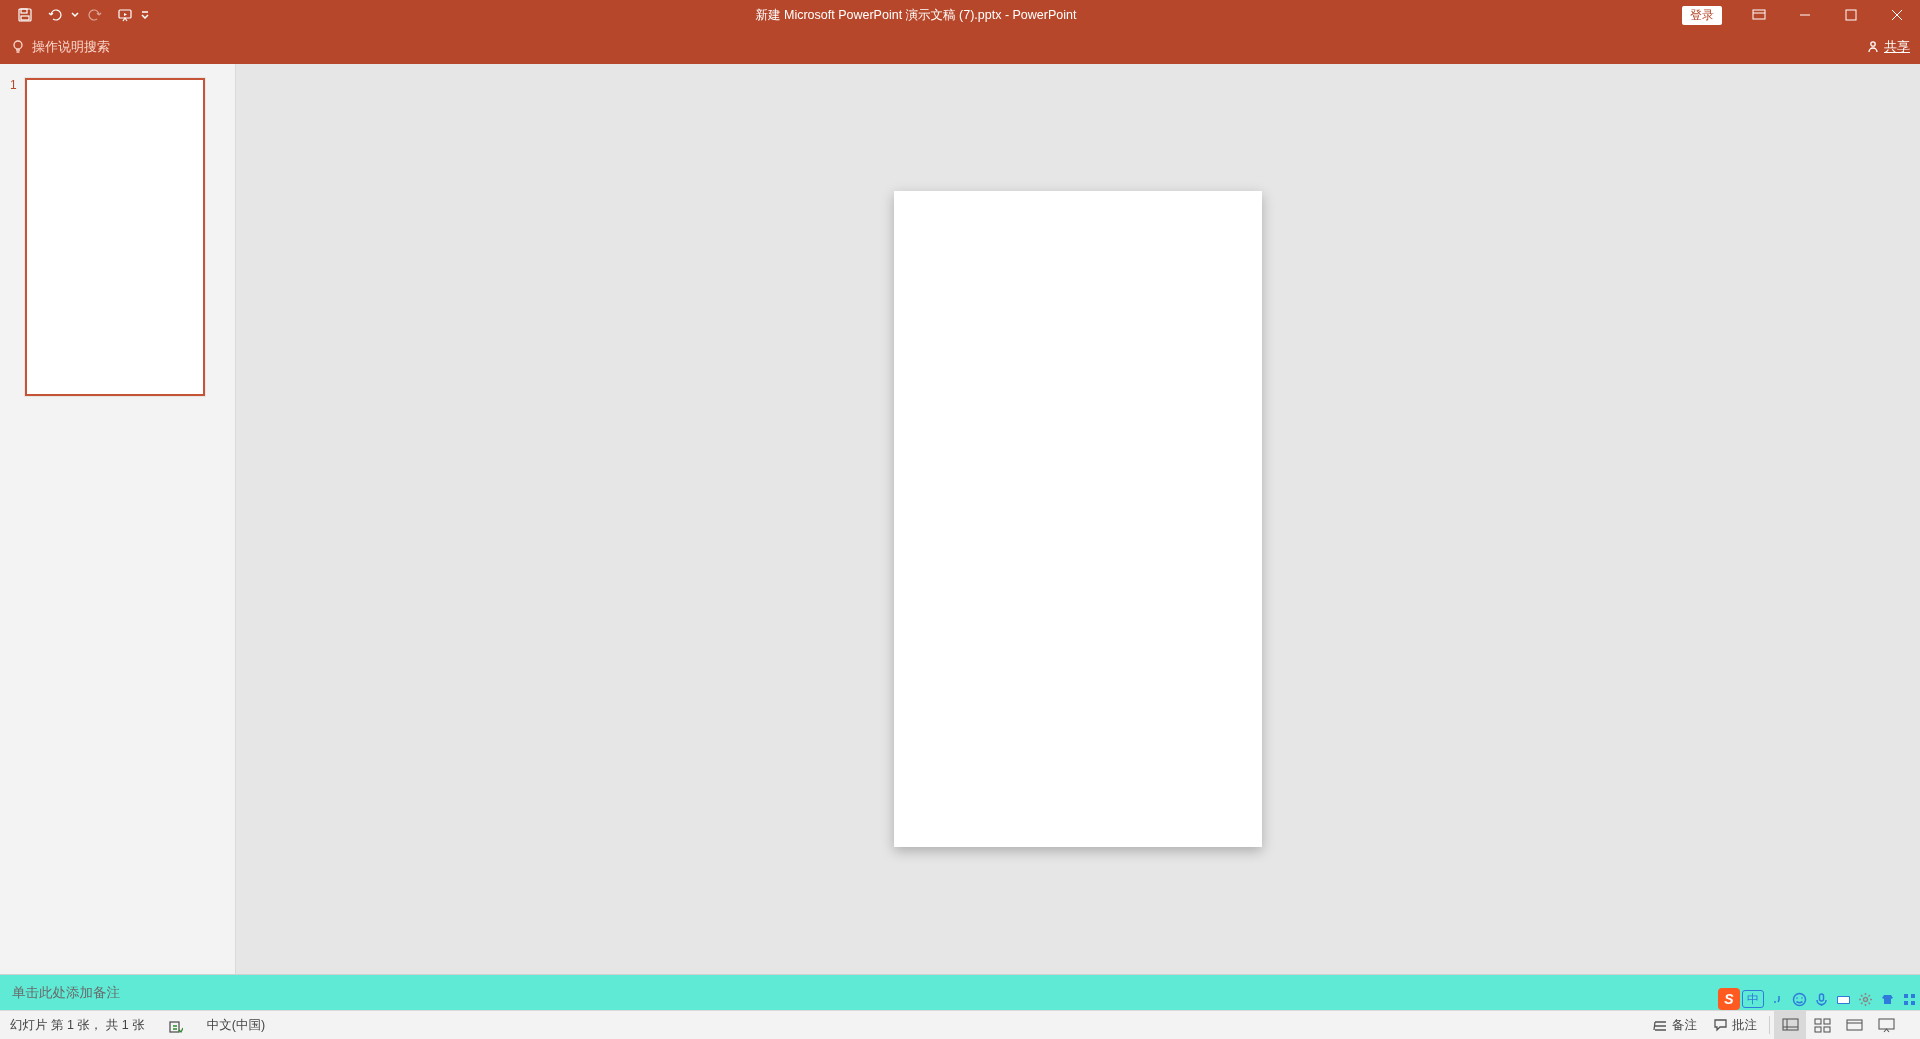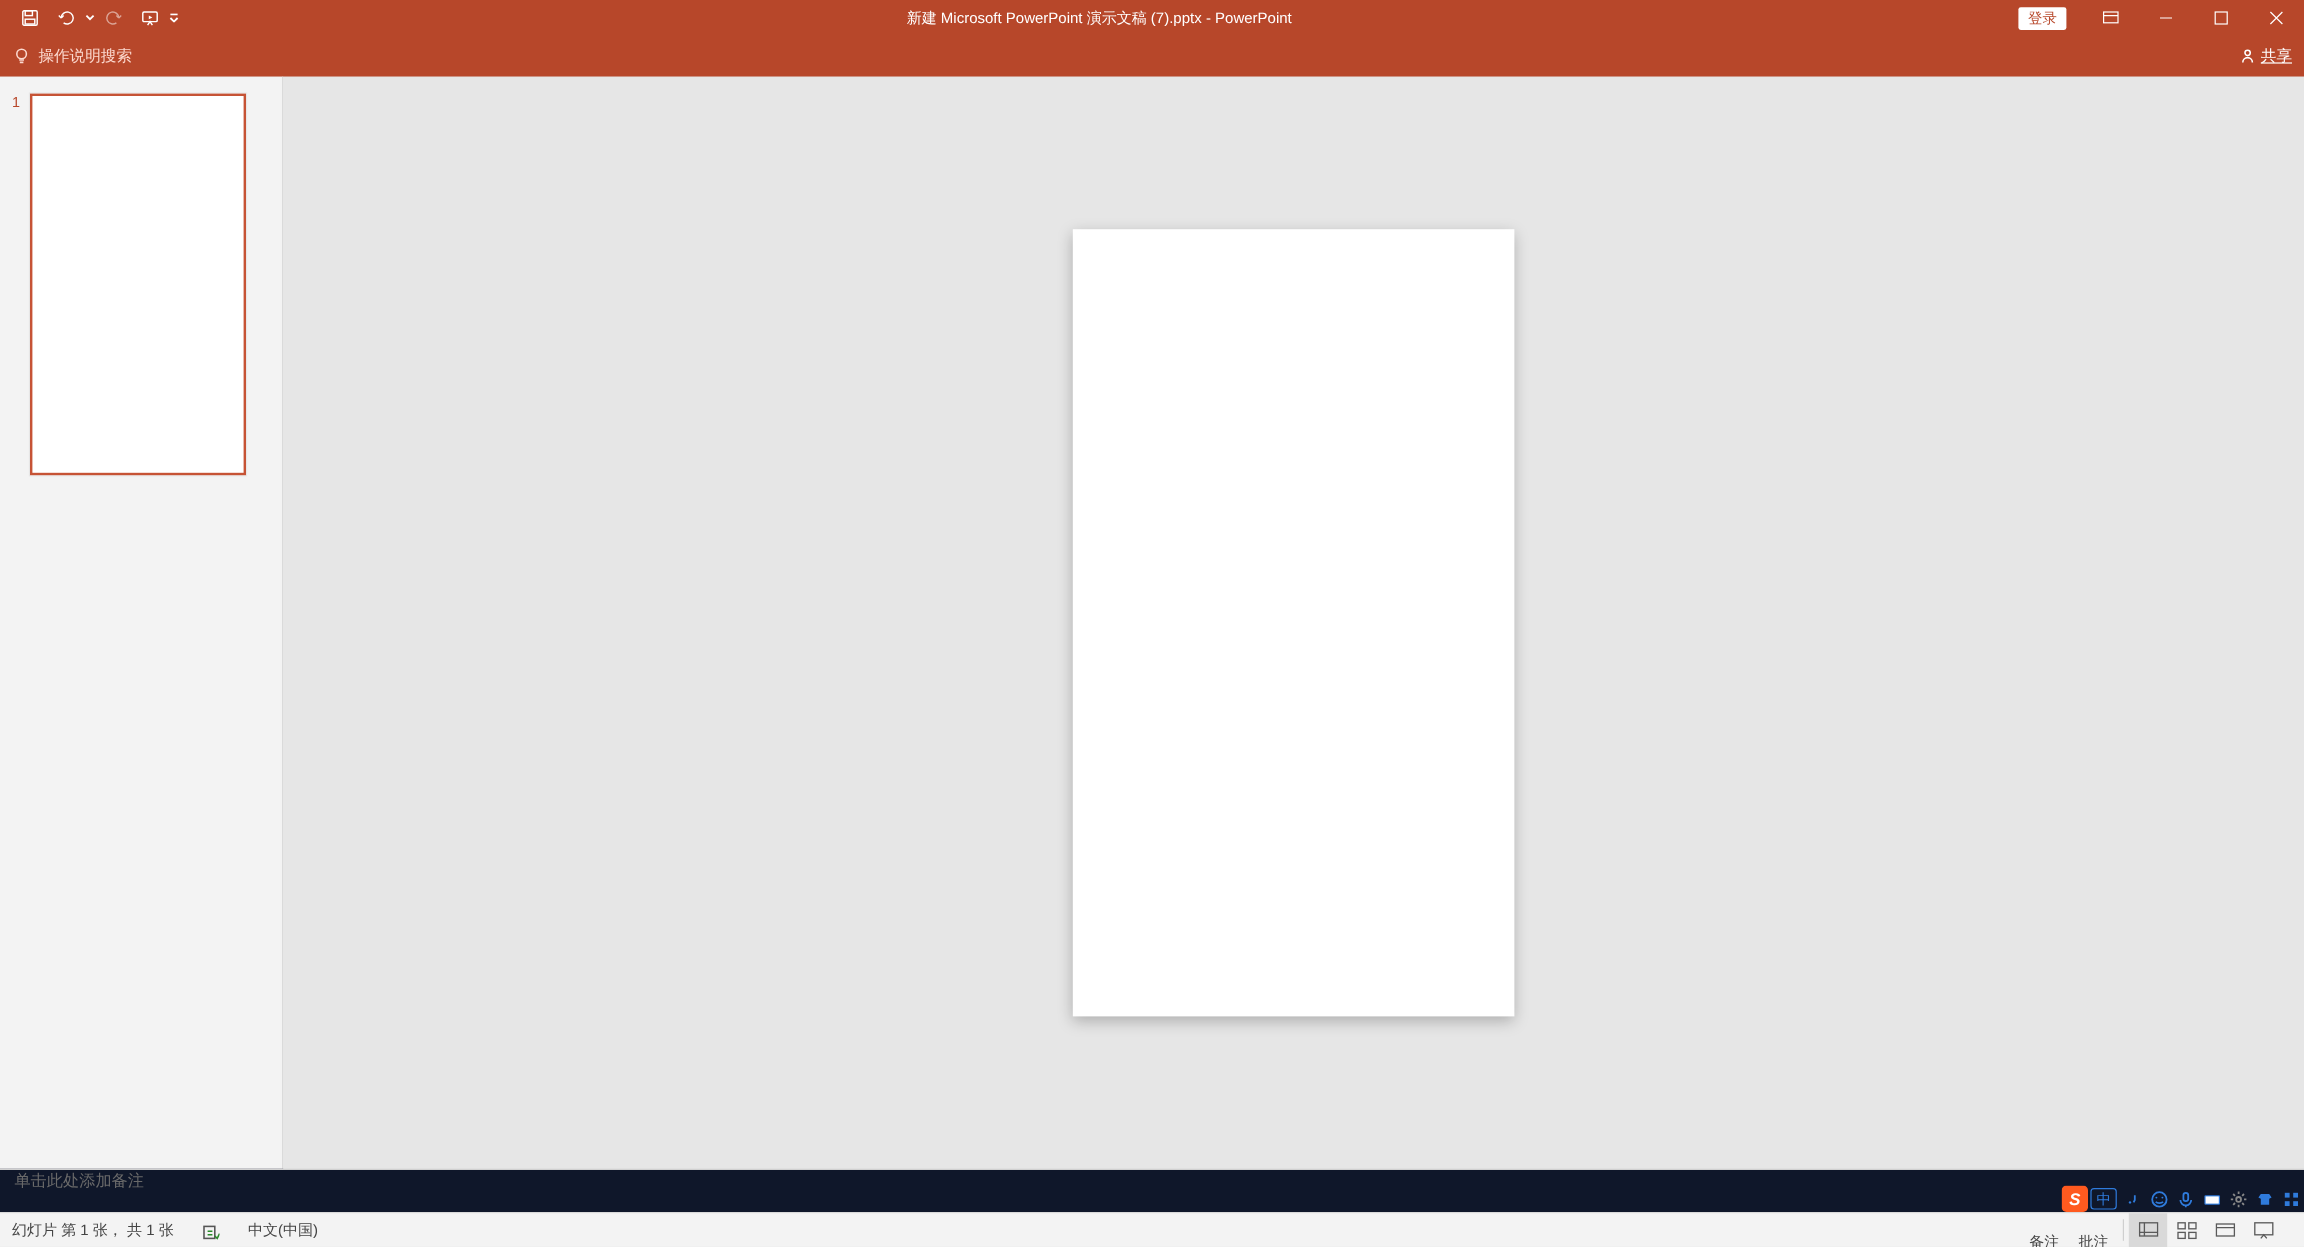--- a/index.html
+++ b/index.html
@@ -26,28 +26,28 @@
   .ribbon .share { position:absolute; right:10px; top:0; height:34px; display:flex; align-items:center; gap:4px; font-size:13px; cursor:pointer;text-decoration:underline;}
   .ribbon .share svg { width:14px; height:14px; stroke:#fff; fill:none; stroke-width:1.3;}
   
   .workspace { position:absolute; top:64px; bottom:29px; left:0; right:0; background:#e6e6e6; display:flex; flex-direction:column;}
   .upper { flex:1; display:flex; min-height:0;}
   .thumbpane { width:236px; background:#f3f3f3; border-right:1px solid #dadada; padding:14px 10px; display:flex; gap:8px;}
   .thumbnum { font-size:12px; color:#b7472a;}
   .thumb { width:180px; height:318px; background:#fff; border:2px solid #c65335; box-shadow:0 0 0 1px rgba(0,0,0,0.05);}
   .canvas-area { flex:1; position:relative; background:#e6e6e6; display:flex; align-items:center; justify-content:center;}
   .slide { width:368px; height:656px; background:#fff; box-shadow:0 4px 12px rgba(0,0,0,0.25);}
-  .notes { height:36px; border-top:1px solid #d0d0d0; background:#0f172a; display:flex; padding:0 12px; color:#6a6a6a; font-size:13.5px;}
+  .notes { height:36px; border-top:1px solid #d0d0d0; background:#5eead4; display:flex; align-items:center; padding:0 12px; color:#6a6a6a; font-size:13.5px;}
   
   .statusbar { position:absolute; bottom:0; left:0; right:0; height:29px; background:#f3f3f3; border-top:1px solid #d9d9d9; display:flex; align-items:center; font-size:12.5px; color:#444;}
   .statusbar .sleft { display:flex; align-items:flex-end; gap:24px; padding-left:10px;}
   .statusbar .sbtn { display:flex; align-items:center; gap:4px; cursor:pointer;}
   .statusbar .sbtn svg { width:14px; height:14px; stroke:#555; fill:none; stroke-width:1.3;}
   .statusbar .sright { margin-left:auto; display:flex; align-items:center; gap:0; padding-right:6px;}
-  .statusbar .ritem { padding:0 8px; height:29px; display:flex; align-items:center; gap:16px; cursor:pointer;flex-direction:column;}
+  .statusbar .ritem { padding:0 8px; height:29px; display:flex; align-items:center; gap:4px; cursor:pointer;}
   .statusbar .ritem svg { width:15px; height:15px; stroke:#555; fill:none; stroke-width:1.3;}
   .statusbar .viewbtn { width:32px; height:29px; display:flex; align-items:center; justify-content:center; cursor:pointer;}
   .statusbar .viewbtn.active { background:#d9d9d9;}
   .statusbar .viewbtn svg{ width:17px; height:17px; stroke:#5a5a5a; fill:none; stroke-width:1.1;}
   .statusbar .sep { width:1px; height:18px; background:#cfcfcf; margin:0 4px;}
   
   .ime-tray { position:fixed; right:0; bottom:29px; height:22px; display:flex; align-items:center;}
   .ime-tray .ime-btn { width:22px; height:22px; display:flex; align-items:center; justify-content:center; font-size:12px; cursor:pointer;}
   .ime-tray .ime-icon { width:22px; height:22px; background:#ff5a1f; border-radius:4px; color:#fff; display:flex; align-items:center; justify-content:center; font-weight:bold; font-style:italic; font-size:14px;}
   .ime-tray .blue { color:#2f7bdc;}

